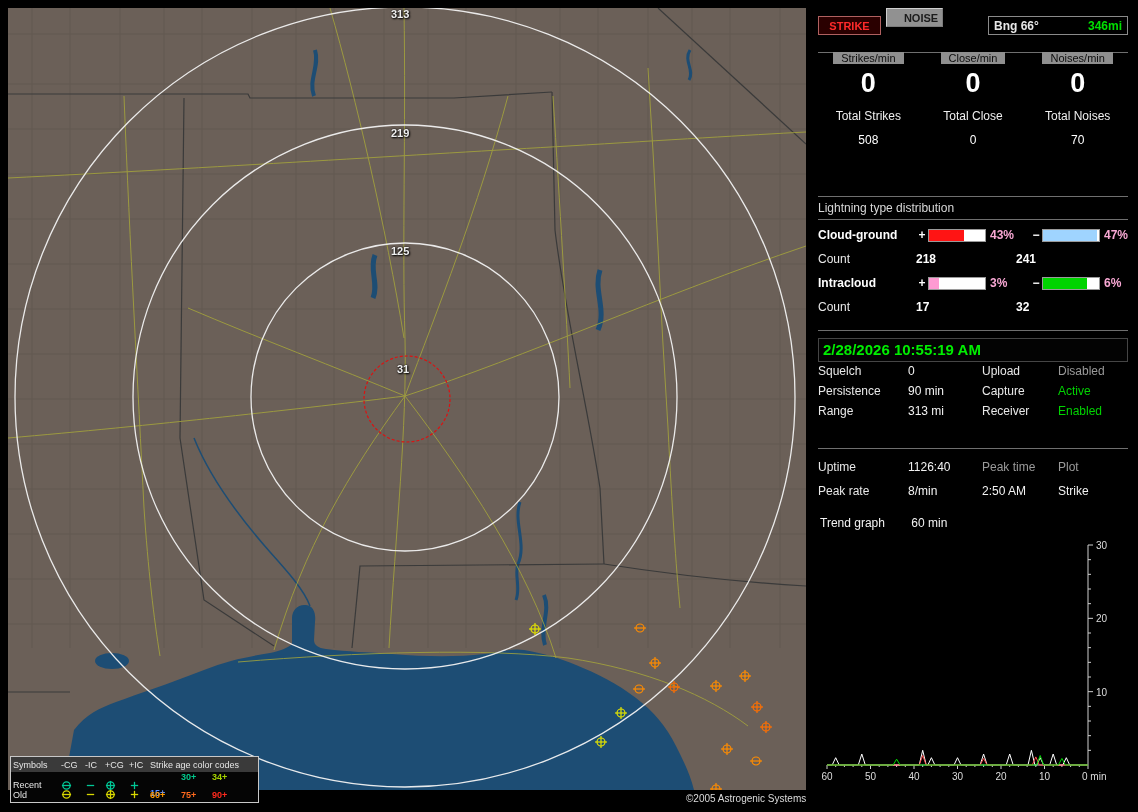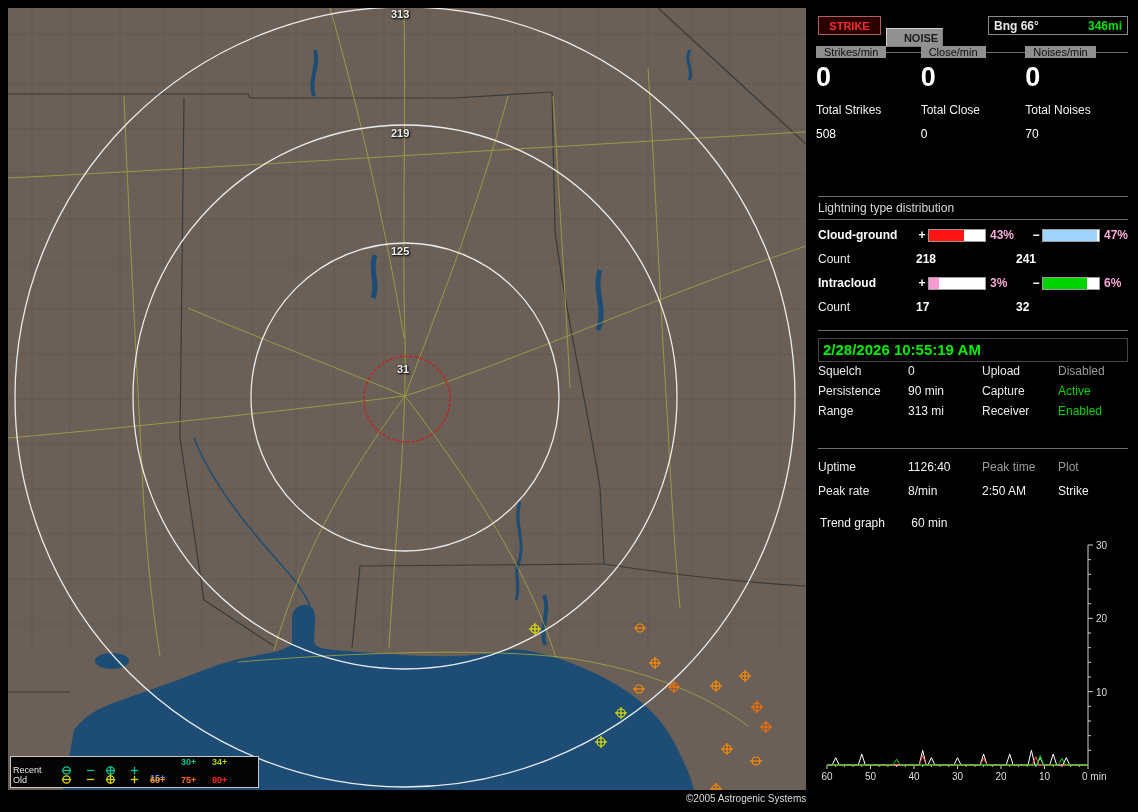--- a/index.html
+++ b/index.html
@@ -20,28 +20,28 @@
   .lg-head{background:#3a3a3a;}
   .lg-sym svg{vertical-align:middle;}
   .lg-ages{display:flex;}
   .lg-age{width:31px;font-weight:bold;}
 
   
   .panel{position:absolute;left:816px;top:8px;width:314px;height:796px;font-size:12px;}
   .btn{position:absolute;height:19px;font-weight:bold;font-size:11px;display:flex;
        align-items:center;justify-content:center;box-sizing:border-box;cursor:pointer;}
   .strike-btn{left:2px;top:8px;width:63px;background:#2a0000;color:#ff2a2a;border:1px solid #b06060;}
-  .noise-btn{left:70px;top:20px;width:57px;background:#919191;color:#1c1c1c;border:1px outset #cfcfcf;padding-left:13px;}
+  .noise-btn{left:70px;top:0;width:57px;background:#919191;color:#1c1c1c;border:1px outset #cfcfcf;padding-left:13px;}
   .bng-box{position:absolute;left:172px;top:8px;width:140px;height:19px;background:#000;
            border:1px solid #8a8a8a;box-sizing:border-box;display:flex;align-items:center;
            justify-content:space-between;padding:0 5px;font-weight:bold;font-size:12px;}
   .bng-dist{color:#00e000;}
   .sep{position:absolute;left:2px;width:310px;border-top:1px solid #6f6f6f;height:0;}
 
-  .rates{position:absolute;left:0;top:36px;width:314px;display:grid;grid-template-columns:1fr 1fr 1fr;text-align:left;}
+  .rates{position:absolute;left:0;top:42px;width:314px;display:grid;grid-template-columns:1fr 1fr 1fr;text-align:center;}
   .rate-chip{background:#8f8f8f;color:#0d0d0d;font-size:11px;height:16px;line-height:16px;
              padding:0 8px;justify-self:center;}
   .rate-value{font-size:27px;font-weight:bold;color:#fff;margin-top:3px;line-height:28px;}
   .total-label{margin-top:12px;font-size:12px;color:#f0f0f0;}
   .total-value{margin-top:10px;font-size:12px;color:#fff;}
 
   .dist-title{position:absolute;left:2px;top:193px;width:310px;color:#d8d8d8;font-size:12px;
               padding-bottom:4px;border-bottom:1px solid #6f6f6f;}
   .dist{position:absolute;left:2px;top:215px;width:312px;}
   .dist-row{display:grid;grid-template-columns:98px 12px 58px 44px 12px 58px auto;align-items:center;height:24px;}
@@ -200,20 +200,28 @@
           <line x1="758" y1="713" x2="758" y2="725" stroke="#ff7000"></line>
         </g>
     </svg>
     <div class="ring-label" style="left:383px;top:0px">313</div>
     <div class="ring-label" style="left:383px;top:119px">219</div>
     <div class="ring-label" style="left:383px;top:237px">125</div>
     <div class="ring-label" style="left:389px;top:355px">31</div>
   </div>
 
   <div class="legend">
+    <div class="lg-row lg-head">
+      <span>Symbols</span>
+      <span>-CG</span>
+      <span>-IC</span>
+      <span>+CG</span>
+      <span>+IC</span>
+      <span>Strike age color codes</span>
+    </div>
     <div class="lg-row" style="color: rgb(0, 200, 150);">
       <span style="color:#e6e6e6">Recent</span>
       <span class="lg-sym"><svg width="11" height="11" viewBox="0 0 12 12">
             <circle cx="6" cy="6" r="4" fill="none" stroke="currentColor" stroke-width="1.4"></circle>
             <line x1="1" y1="6" x2="11" y2="6" stroke="currentColor" stroke-width="1.4"></line>
           </svg></span>
       <span class="lg-sym"><svg width="11" height="11" viewBox="0 0 12 12">
             <line x1="2" y1="6" x2="10" y2="6" stroke="currentColor" stroke-width="1.4"></line>
           </svg></span>
       <span class="lg-sym"><svg width="11" height="11" viewBox="0 0 12 12">

